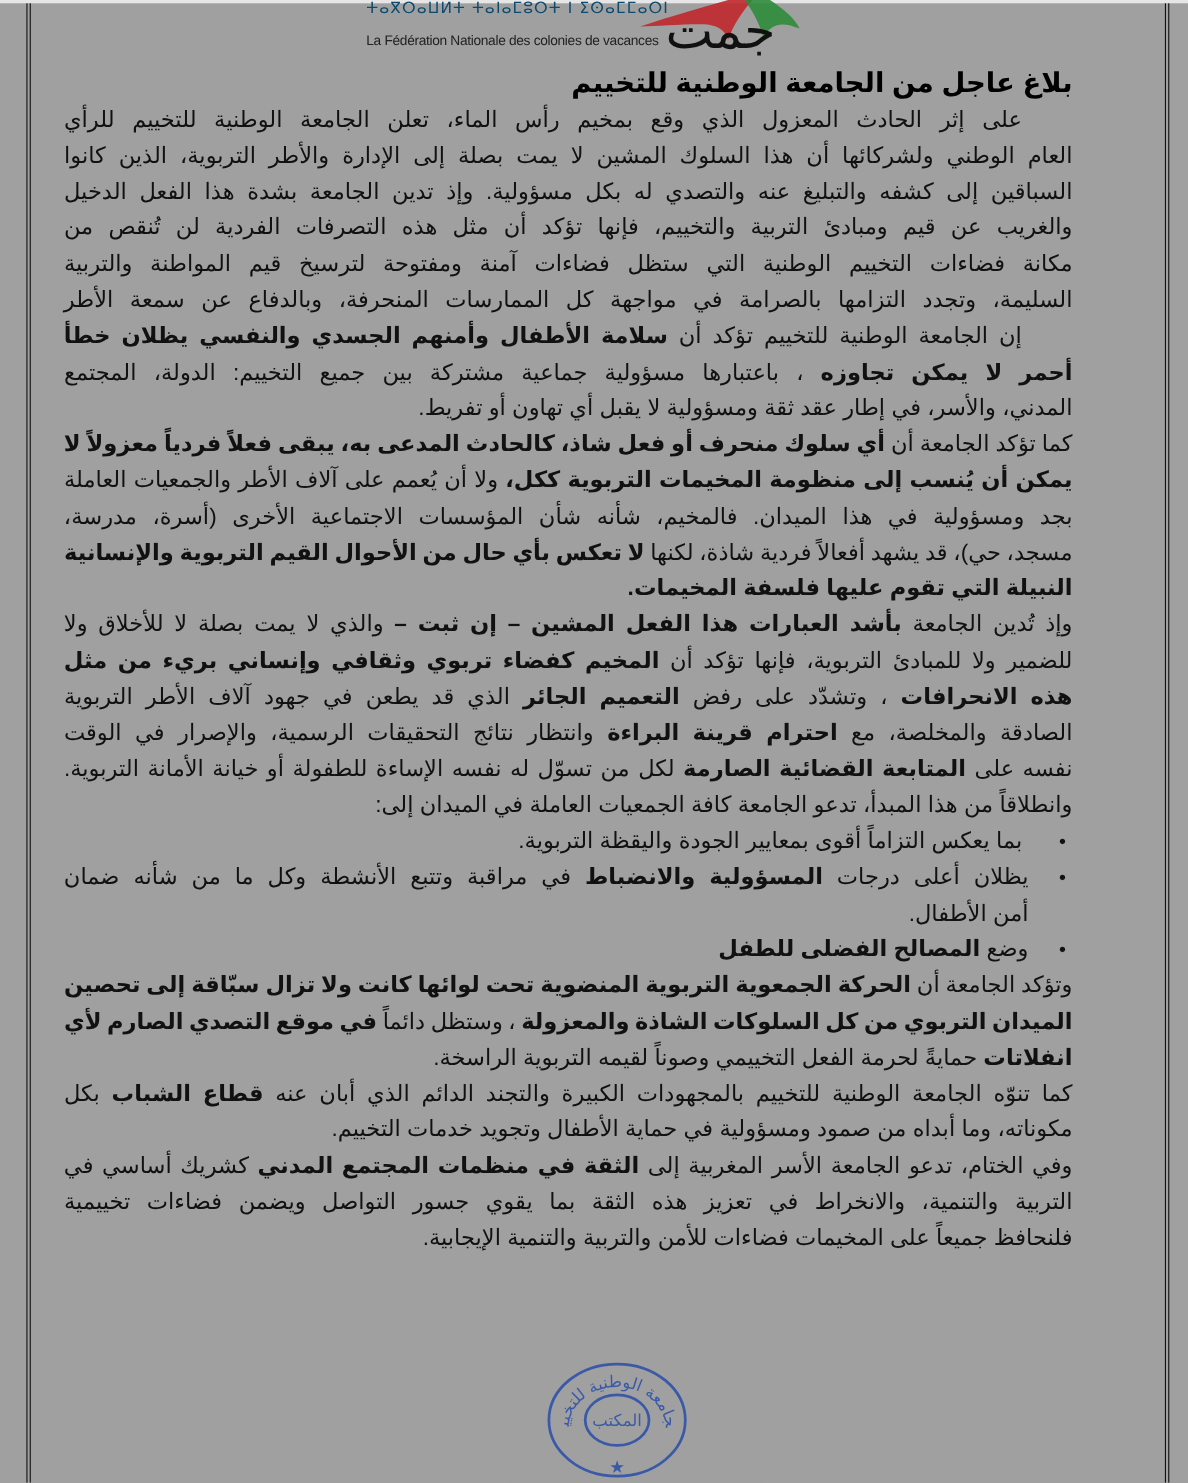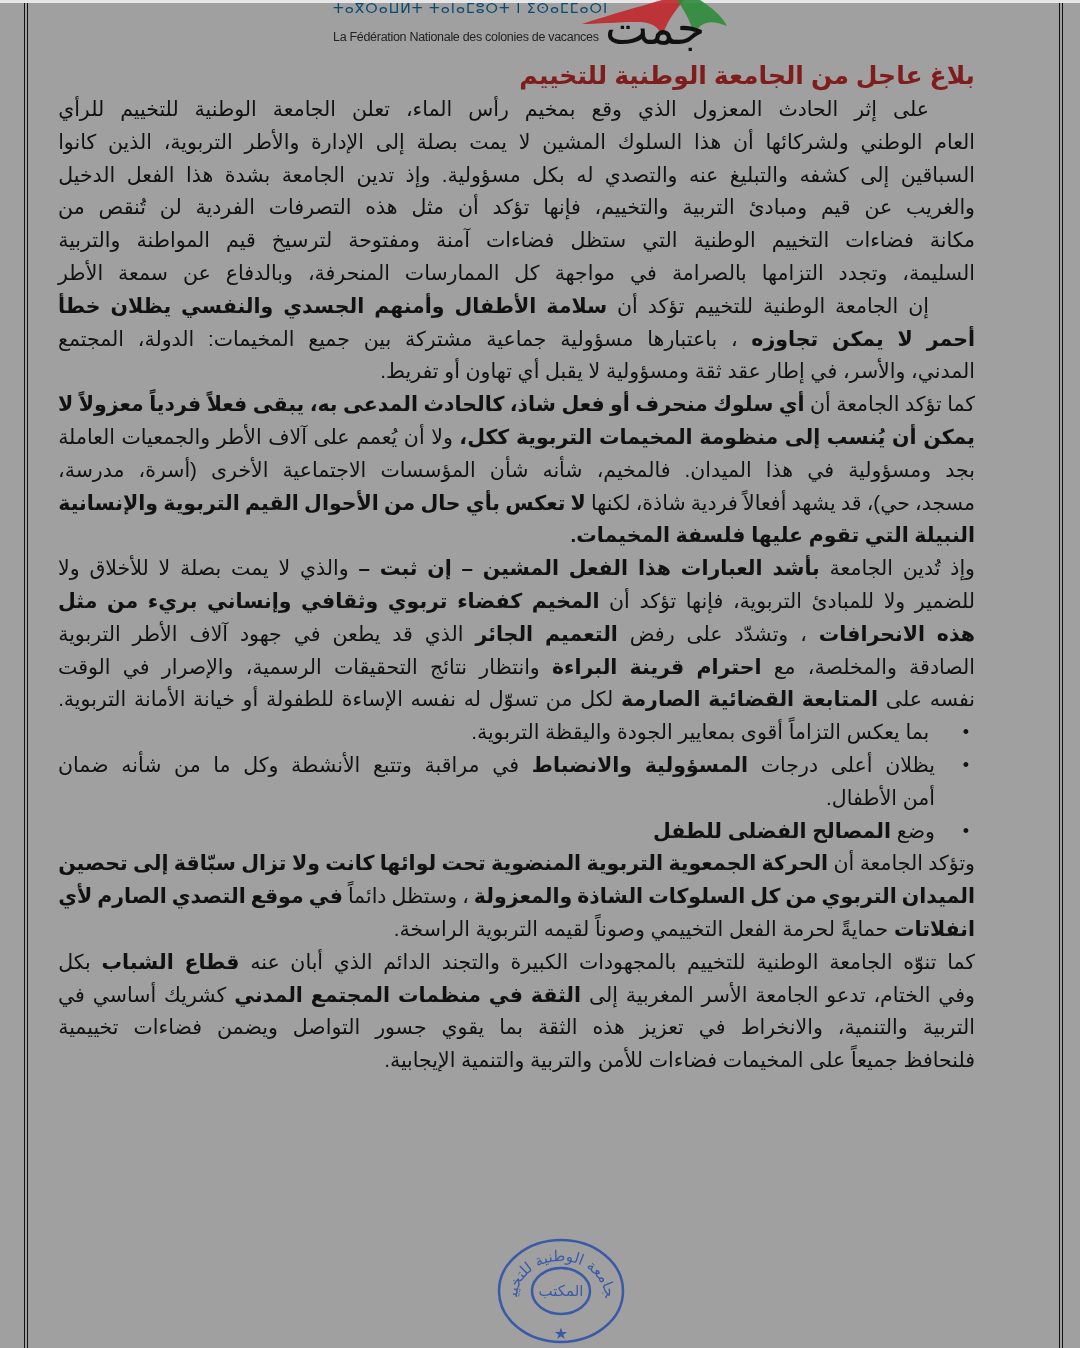--- a/index.html
+++ b/index.html
@@ -14,21 +14,21 @@
   .vl1 { left: 24px; } .vl2 { left: 27px; }
   .vr1 { left: 1059px; } .vr2 { left: 1062px; }
 
   .header { position: absolute; left: 0; top: 0; width: 1080px; height: 60px; }
   .tifinagh { position: absolute; left: 333px; top: 0px; font-size: 14px; letter-spacing: 1px; color: #0c4a6e; white-space: nowrap; font-family: "DejaVu Sans", sans-serif; }
   .fed-fr { position: absolute; left: 333px; top: 30px; font-size: 12.5px; color: #222; white-space: nowrap; letter-spacing: -0.3px; font-family: "Liberation Sans Narrow", "Liberation Sans", sans-serif; }
   .logo { position: absolute; left: 562px; top: 0; width: 180px; height: 62px; }
 
   .title {
     position: absolute; left: 100px; width: 875px; top: 61px;
-    text-align: right; direction: rtl; font-size: 25px; font-weight: bold; color: #7f1d1d;
+    text-align: right; direction: rtl; font-size: 25px; font-weight: bold; color: #000000;
   }
 
   .doc { position: absolute; left: 58px; width: 917px; top: 93px; direction: rtl; }
   .line {
     height: 32.8px; line-height: 32.8px; font-size: 20.5px;
     text-align: justify; text-align-last: justify; white-space: nowrap; overflow: visible;
     display: flex; justify-content: space-between;
   }
   .line.last { text-align-last: right; justify-content: flex-start; }
   .line.indent { padding-right: 46px; }
@@ -186,21 +186,21 @@
         <b class="w">لا</b>
         <b class="w">يمكن</b>
         <b class="w">تجاوزه</b>
         <span class="w">،</span>
         <span class="w">باعتبارها</span>
         <span class="w">مسؤولية</span>
         <span class="w">جماعية</span>
         <span class="w">مشتركة</span>
         <span class="w">بين</span>
         <span class="w">جميع</span>
-        <span class="w">المخيمات:</span>
+        <span class="w">التخييم:</span>
         <span class="w">الدولة،</span>
         <span class="w">المجتمع</span>
       </div>
       <div class="line last">
         <span class="seg">المدني، والأسر، في إطار عقد ثقة ومسؤولية لا يقبل أي تهاون أو تفريط.</span>
       </div>
     </div>
     <div>
       <div class="line">
         <span class="w">كما</span>
@@ -360,20 +360,23 @@
         <span class="w">من</span>
         <span class="w">تسوّل</span>
         <span class="w">له</span>
         <span class="w">نفسه</span>
         <span class="w">الإساءة</span>
         <span class="w">للطفولة</span>
         <span class="w">أو</span>
         <span class="w">خيانة</span>
         <span class="w">الأمانة</span>
         <span class="w">التربوية.</span>
+      </div>
+      <div class="line last">
+        <span class="seg">وانطلاقاً من هذا المبدأ، تدعو الجامعة كافة الجمعيات العاملة في الميدان إلى:</span>
       </div>
     </div>
     <div>
       <div>
         <div class="line last bullet-line">
           <span class="seg"> بما يعكس التزاماً أقوى بمعايير الجودة واليقظة التربوية.</span>
           <span class="dot">•</span>
         </div>
       </div>
       <div>
@@ -457,20 +460,23 @@
         <span class="w">الكبيرة</span>
         <span class="w">والتجند</span>
         <span class="w">الدائم</span>
         <span class="w">الذي</span>
         <span class="w">أبان</span>
         <span class="w">عنه</span>
         <b class="w">قطاع</b>
         <b class="w">الشباب</b>
         <span class="w">بكل</span>
       </div>
+      <div class="line last">
+        <span class="seg">مكوناته، وما أبداه من صمود ومسؤولية في حماية الأطفال وتجويد خدمات التخييم.</span>
+      </div>
     </div>
     <div>
       <div class="line">
         <span class="w">وفي</span>
         <span class="w">الختام،</span>
         <span class="w">تدعو</span>
         <span class="w">الجامعة</span>
         <span class="w">الأسر</span>
         <span class="w">المغربية</span>
         <span class="w">إلى</span>

